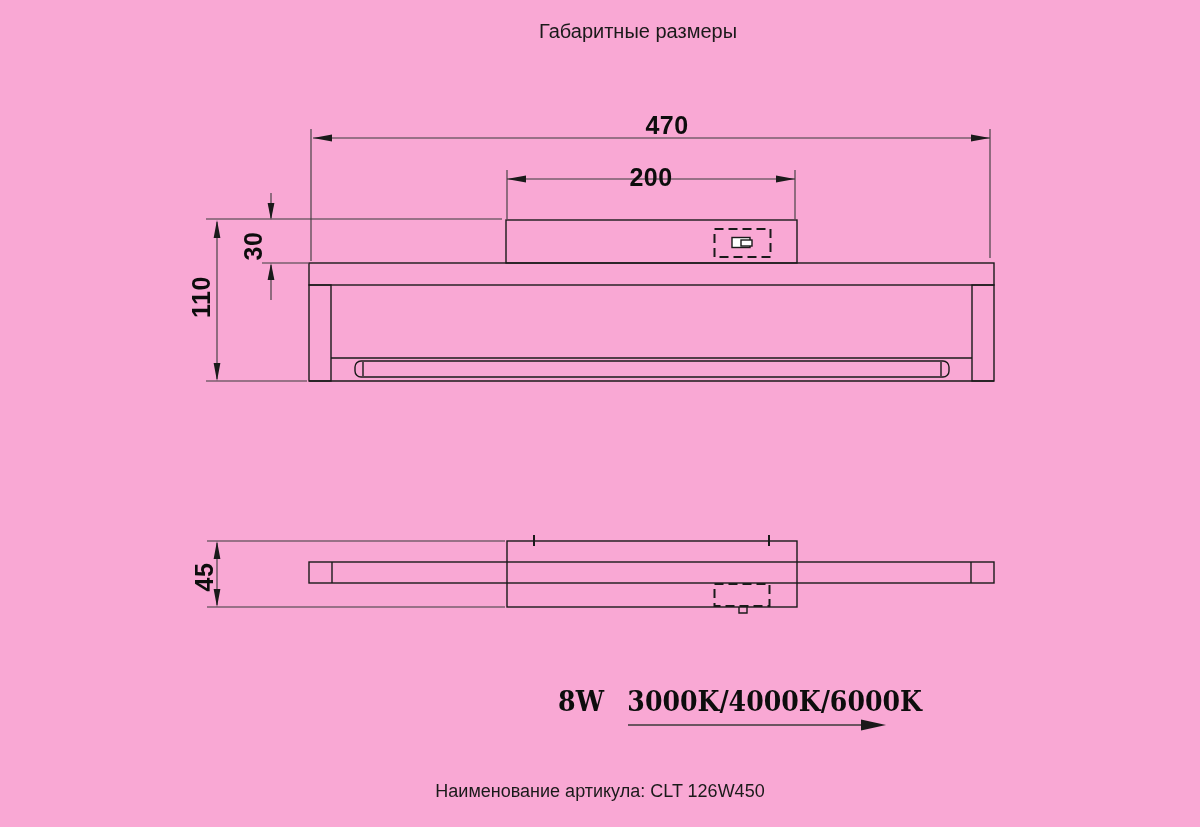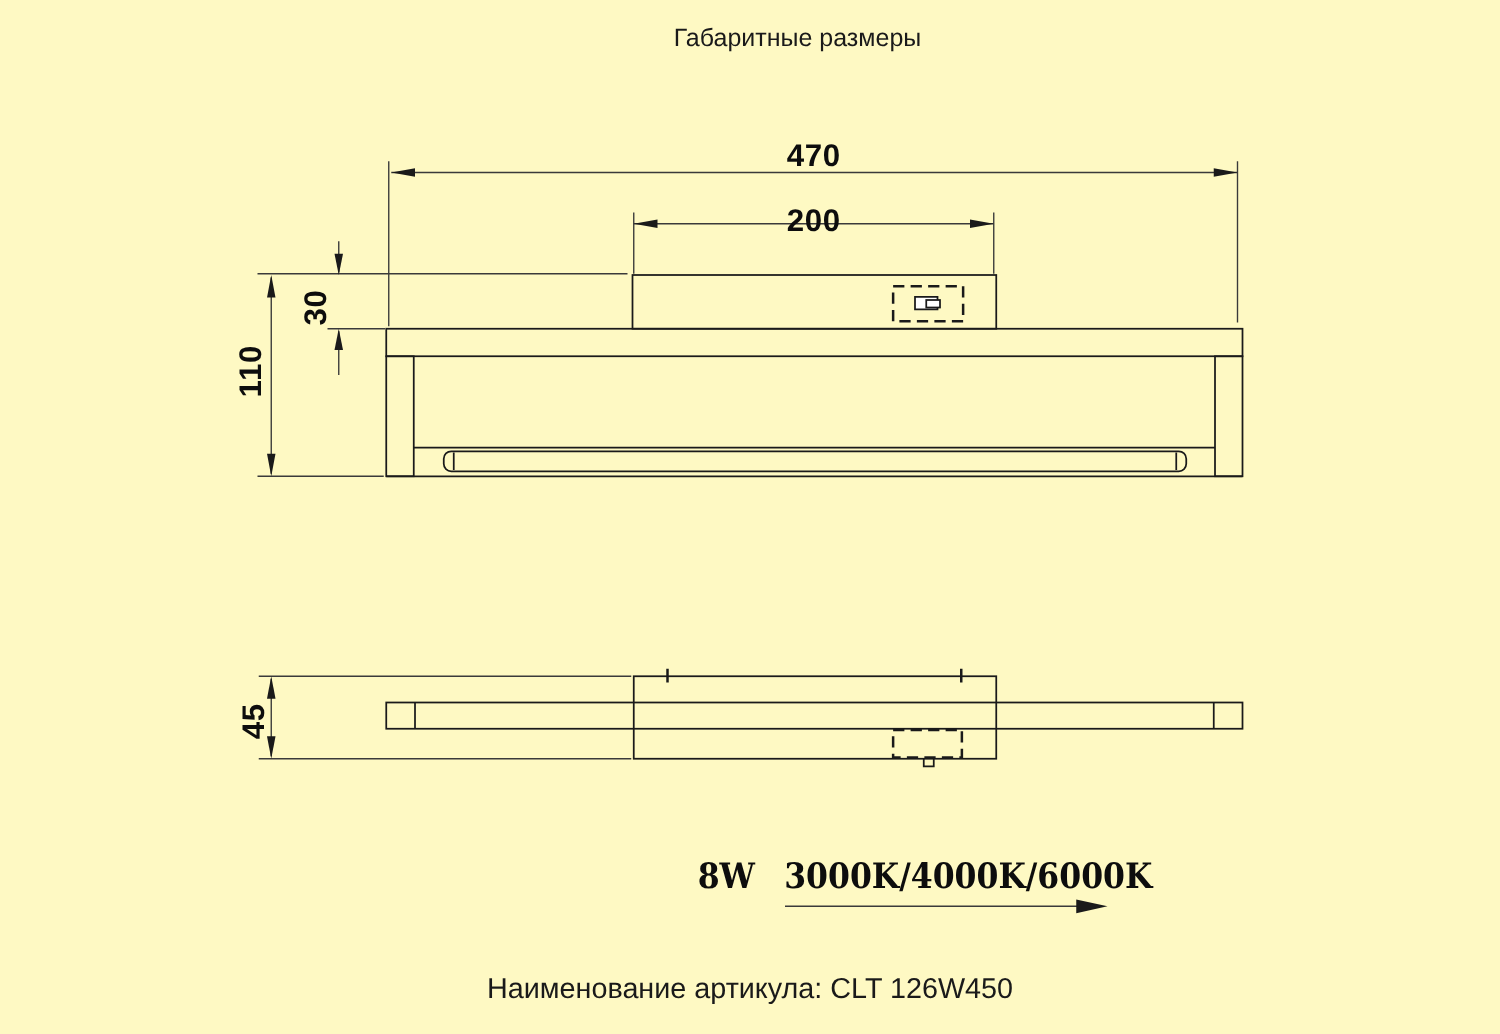--- a/index.html
+++ b/index.html
@@ -1,28 +1,28 @@
 <!DOCTYPE html>
 <html><head>
 <meta charset="utf-8">
 <style>
   * { box-sizing: border-box; margin: 0; padding: 0; }
   html, body { width: 1200px; height: 827px; background: #ffffff; overflow: hidden; }
-  #page { position: relative; width: 1200px; height: 827px; background: #fef9c3;
+  #page { position: relative; width: 1200px; height: 827px; background: #f9a8d4;
           font-family: "Liberation Sans", sans-serif; color: #111; }
   svg { position: absolute; left: 0; top: 0; }
   .txt { position: absolute; white-space: nowrap; }
   .title { font-size: 20px; color: #1a1a1a; transform: translate(-50%, -50%); }
   .dim { font-size: 25px; font-weight: bold; color: #0d0d0d; letter-spacing: 0.5px;
          transform: translate(-50%, -50%); }
   .dim.vert { transform: translate(-50%, -50%) rotate(-90deg); }
   .spec { font-family: "DejaVu Serif", serif; font-size: 28px; font-weight: 600;
           color: #0d0d0d; transform: translate(-50%, -50%) scaleX(0.9); letter-spacing: 0px; }
   .spec .gap { display: inline-block; width: 26px; }
-  .caption { font-size: 23px; color: #1a1a1a; transform: translate(-50%, -50%); }
+  .caption { font-size: 18px; color: #1a1a1a; transform: translate(-50%, -50%); }
 </style>
 </head>
 <body>
 
 <div id="page">
 
   <svg width="1200" height="827" viewBox="0 0 1200 827">
 
     <g stroke="#1a1a1a" stroke-width="1.4" fill="none">
 
@@ -103,21 +103,21 @@
     </g>
 
     <g stroke="#3a3a3a" stroke-width="1.3" fill="none">
       <line x1="628" y1="725" x2="864" y2="725"></line>
       <polygon points="886,725 861,719.5 861,730.5" fill="#1a1a1a" stroke="none"></polygon>
     </g>
   </svg>
 
   <div class="txt title" style="left:638px; top:31px;">Габаритные размеры</div>
 
-  <div class="txt dim" style="left:651px; top:125px;">470</div>
+  <div class="txt dim" style="left:667px; top:125px;">470</div>
 
   <div class="txt dim" style="left:651px; top:177px;">200</div>
 
   <div class="txt dim vert" style="left:253px; top:246px;">30</div>
 
   <div class="txt dim vert" style="left:201px; top:297px;">110</div>
 
   <div class="txt dim vert" style="left:204px; top:577px;">45</div>
 
   <div class="txt spec" style="left:740px; top:701px;">

